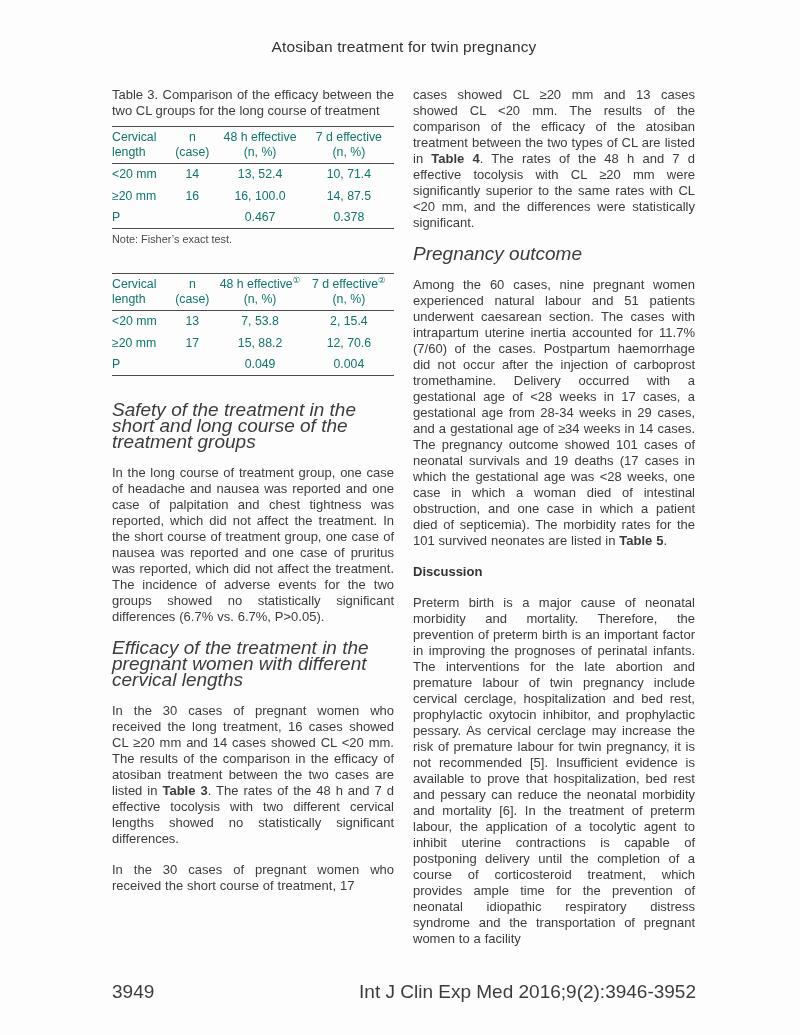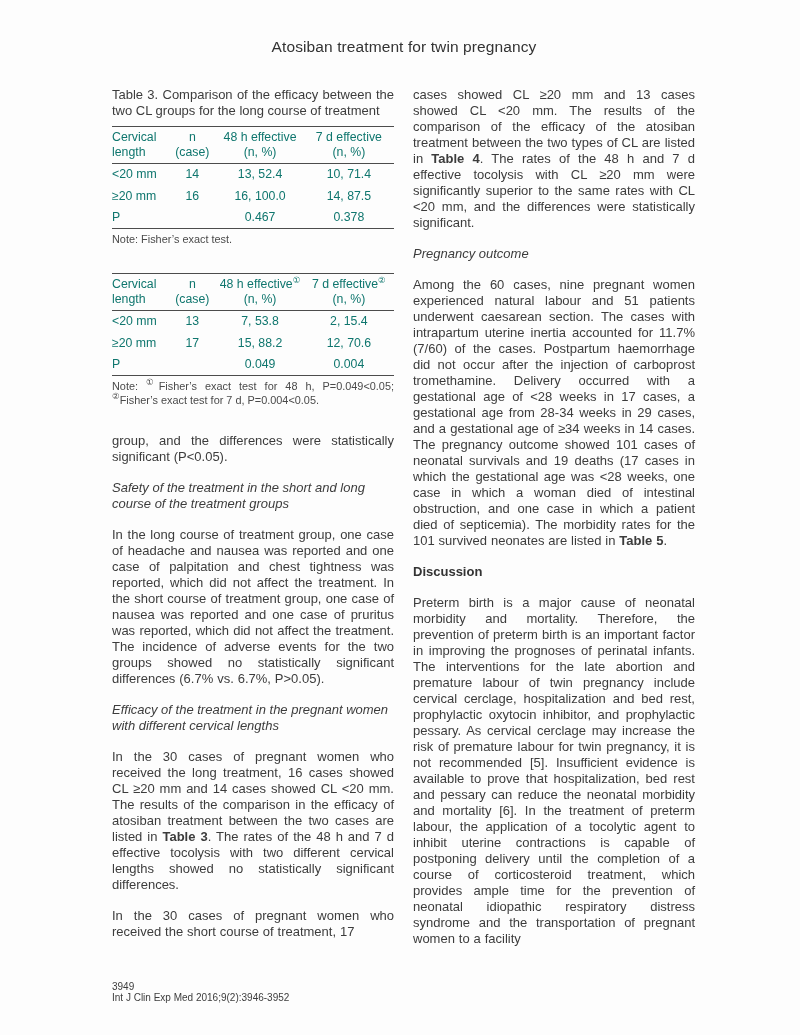--- a/index.html
+++ b/index.html
@@ -15,21 +15,21 @@
     font-size:15.5px; font-weight:400; text-align:center;
     color:#333; margin-bottom:31px; letter-spacing:.1px;
   }
   .cols { display:flex; gap:19px; }
   .col { flex:0 0 282px; width:282px; }
   p.body {
     font-size:13px; line-height:16px; text-align:justify;
     margin:0 0 15px; word-spacing:.3px;
   }
   .subhead {
-    font-size:13px; line-height:15.9px; font-style:italic; font-weight:400;
+    font-size:19px; line-height:15.9px; font-style:italic; font-weight:400;
     margin:0 0 15px; text-align:left;
   }
   .sechead {
     font-size:13px; line-height:15.9px; font-weight:700;
     margin:0 0 15px; color:#333;
   }
   .tcaption {
     font-size:13px; line-height:15.9px; text-align:justify; margin:0 0 7px;
   }
   .tcaption.gap { margin-bottom:17px; }
@@ -46,21 +46,21 @@
   sup { font-size:8.5px; line-height:0; }
   .tnote {
     font-size:10.9px; line-height:13.5px; color:#4a4a4a;
     margin:4px 0 0; text-align:left;
   }
   .tnote.just { text-align:justify; }
   .sp26 { height:26px; }
   .footer {
     position:absolute; left:112px; right:104px; bottom:32px;
     display:flex; justify-content:space-between;
-    font-size:10px; color:#3c3c3c;flex-direction:column;
+    font-size:19px; color:#3c3c3c;
   }
 </style>
 </head>
 <body>
 
 <div class="page">
 
   <div class="title">Atosiban treatment for twin pregnancy</div>
 
   <div class="cols">
@@ -149,25 +149,23 @@
             <td>12, 70.6</td>
           </tr>
           <tr>
             <td class="al">P</td>
             <td></td>
             <td>0.049</td>
             <td>0.004</td>
           </tr>
         </tbody>
       </table>
-      <p class="tnote just"><span>Note: </span><sup>①</sup><span>Fisher’s exact test for 48 h, P=0.049&lt;0.05; </span><sup>②</sup><span>Fisher’s exact test for 7 d, P=0.004&lt;0.05.</span></p>
 
       <div class="sp26"></div>
 
-      <p class="body">group, and the differences were statistically significant (P&lt;0.05).</p>
       <p class="subhead">Safety of the treatment in the short and long course of the treatment groups</p>
       <p class="body">In the long course of treatment group, one case of headache and nausea was reported and one case of palpitation and chest tightness was reported, which did not affect the treatment. In the short course of treatment group, one case of nausea was reported and one case of pruritus was reported, which did not affect the treatment. The incidence of adverse events for the two groups showed no statistically significant differences (6.7% vs. 6.7%, P&gt;0.05).</p>
       <p class="subhead">Efficacy of the treatment in the pregnant women with different cervical lengths</p>
       <p class="body"><span>In the 30 cases of pregnant women who received the long treatment, 16 cases showed CL ≥20 mm and 14 cases showed CL &lt;20 mm. The results of the comparison in the efficacy of atosiban treatment between the two cases are listed in </span><span style="font-weight: 700;">Table 3</span><span>. The rates of the 48 h and 7 d effective tocolysis with two different cervical lengths showed no statistically significant differences.</span></p>
       <p class="body">In the 30 cases of pregnant women who received the short course of treatment, 17</p>
     </div>
 
     <div class="col">
       <p class="body"><span>cases showed CL ≥20 mm and 13 cases showed CL &lt;20 mm. The results of the comparison of the efficacy of the atosiban treatment between the two types of CL are listed in </span><span style="font-weight: 700;">Table 4</span><span>. The rates of the 48 h and 7 d effective tocolysis with CL ≥20 mm were significantly superior to the same rates with CL &lt;20 mm, and the differences were statistically significant.</span></p>
       <p class="subhead">Pregnancy outcome</p>

